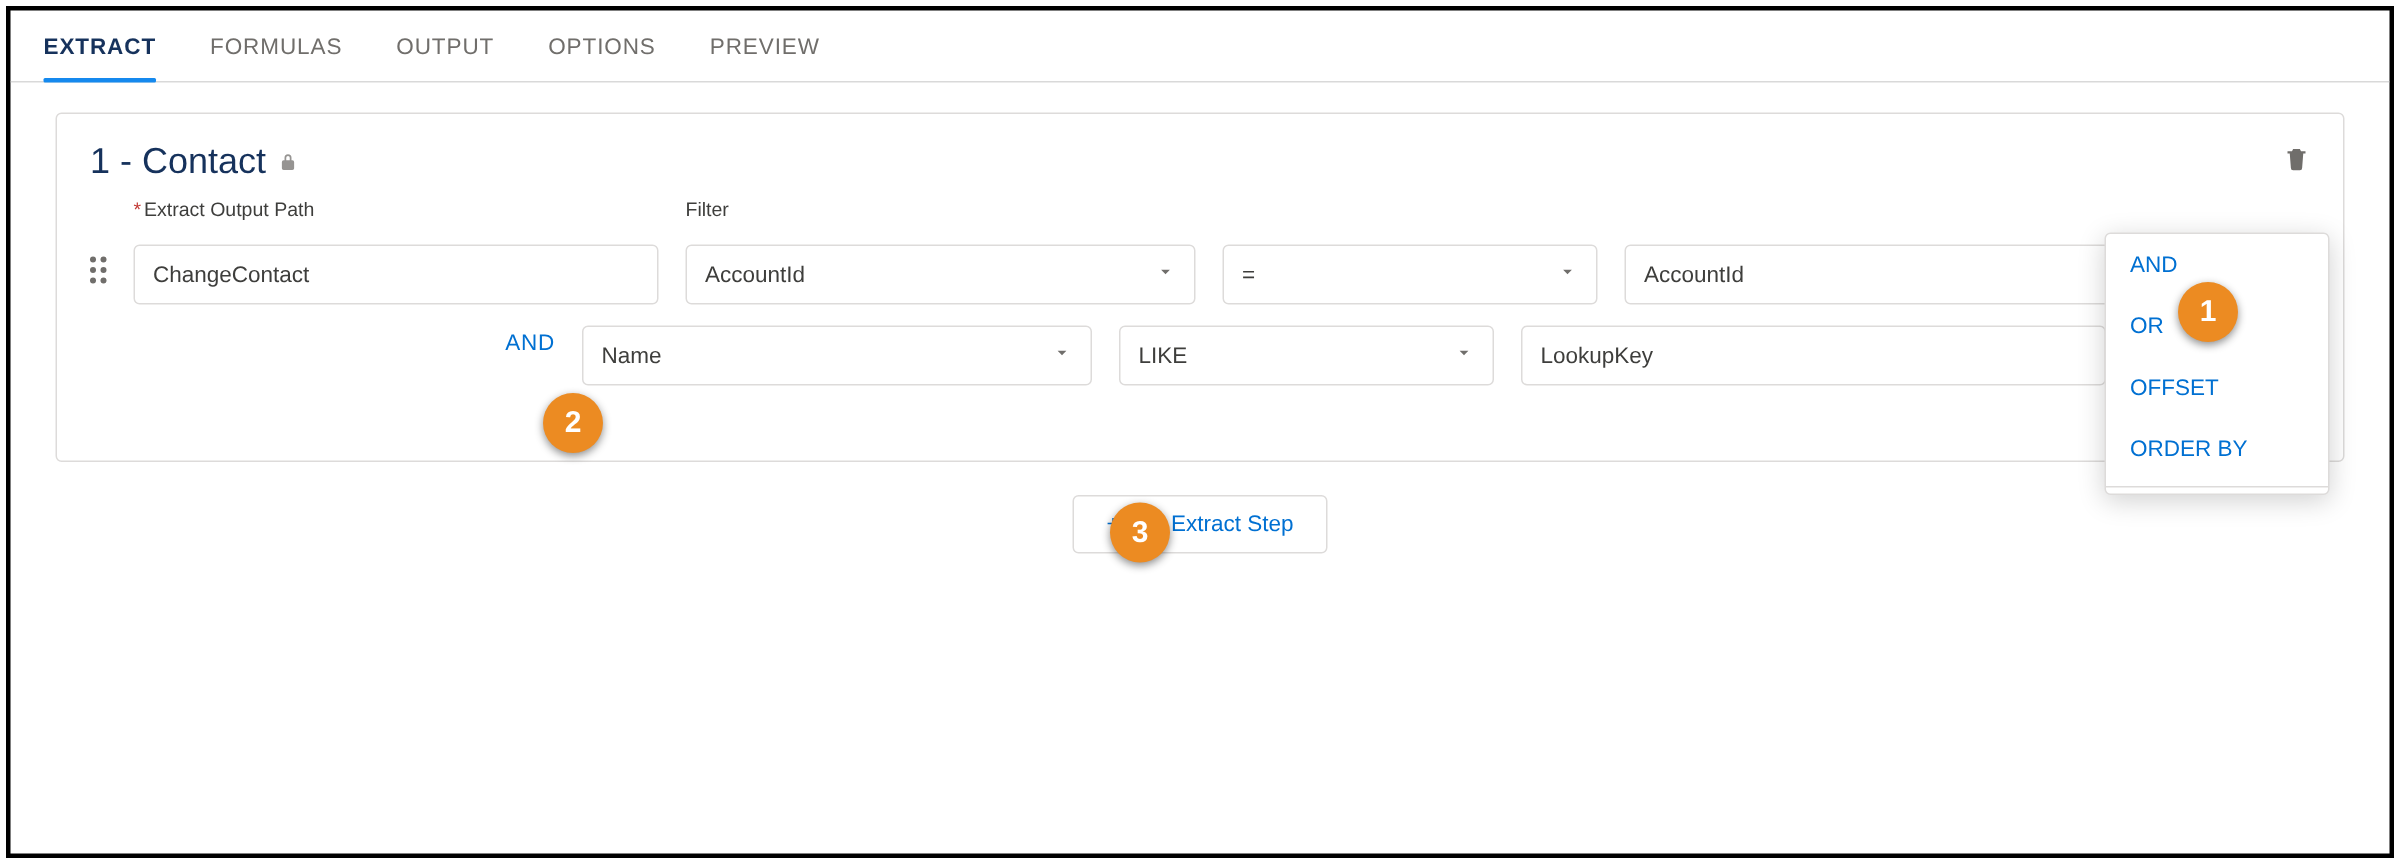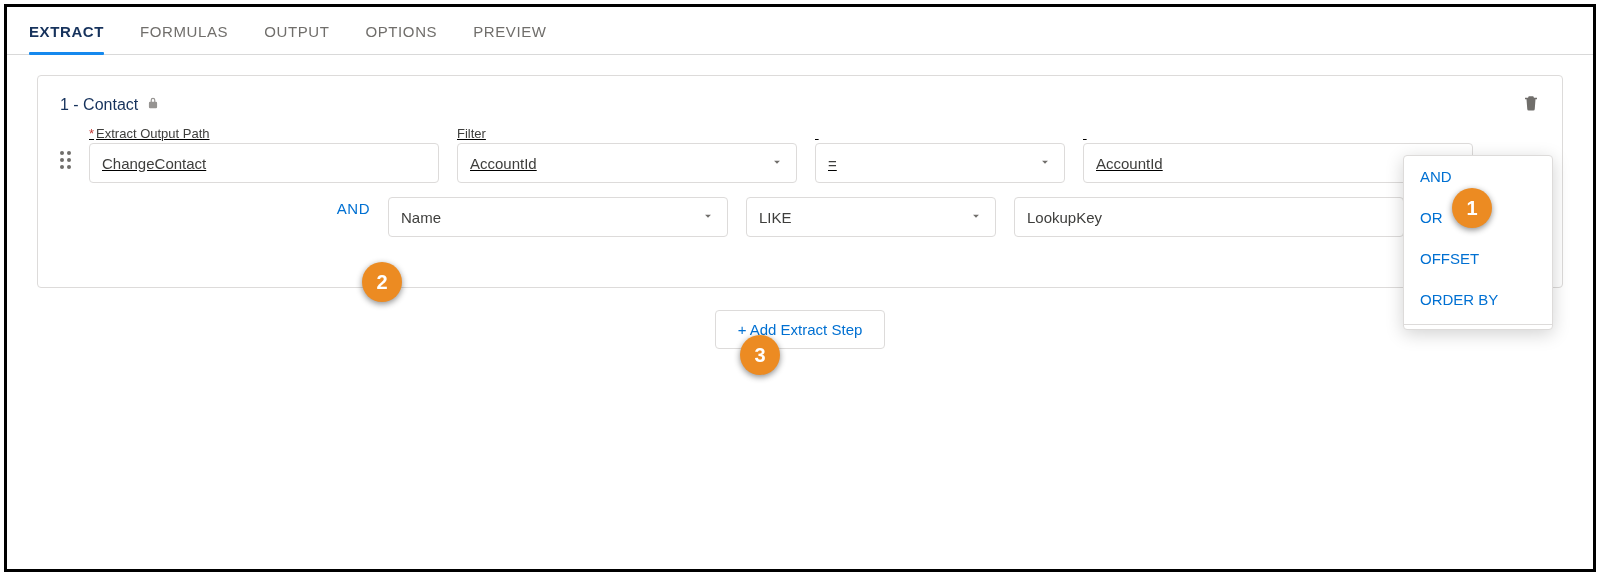--- a/index.html
+++ b/index.html
@@ -45,21 +45,21 @@
       padding: 18px 22px 22px 22px;
       position: relative;
     }
     .panel-header {
       display: flex;
       align-items: center;
       justify-content: space-between;
       margin-bottom: 10px;
     }
     .panel-title {
-      font-size: 16px;
+      font-size: 24px;
       color: #16325c;
       display: flex;
       align-items: center;
       gap: 8px;
     }
     .lock-icon svg { width: 14px; height: 14px; fill: #969492; }
     .delete-icon svg { width: 18px; height: 18px; fill: #706e6b; cursor: pointer; }
     .row {
       display: flex;
       align-items: flex-end;
@@ -77,21 +77,21 @@
     .drag-handle span {
       display: flex;
       gap: 3px;
     }
     .drag-handle i {
       width: 4px; height: 4px;
       background: #706e6b;
       border-radius: 50%;
       display: block;
     }
-    .field-group { display: flex; flex-direction: column; gap: 2px; text-decoration: underline; }
+    .field-group { display: flex; flex-direction: column; gap: 16px; }
     .field-label { font-size: 13px; color: #3e3e3c; }
     .field-label .req { color: #c23934; margin-right: 2px; }
     .input, .select {
       border: 1px solid #dddbda;
       border-radius: 4px;
       height: 40px;
       padding: 0 12px;
       font-size: 15px;
       color: #3e3e3c;
       background: #fff;

